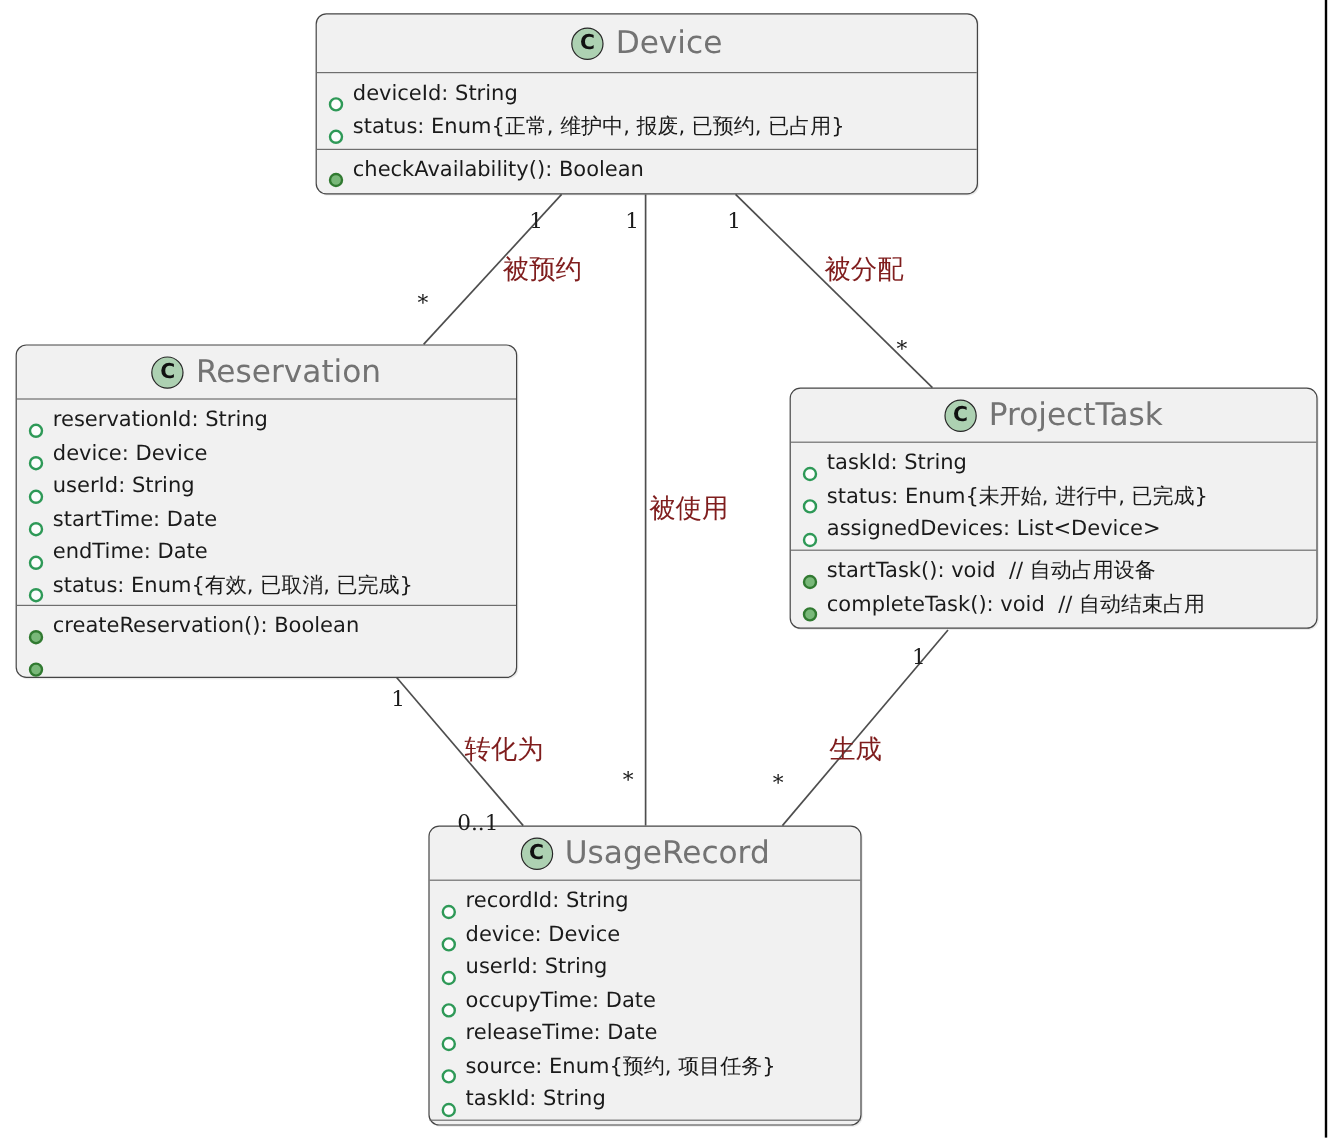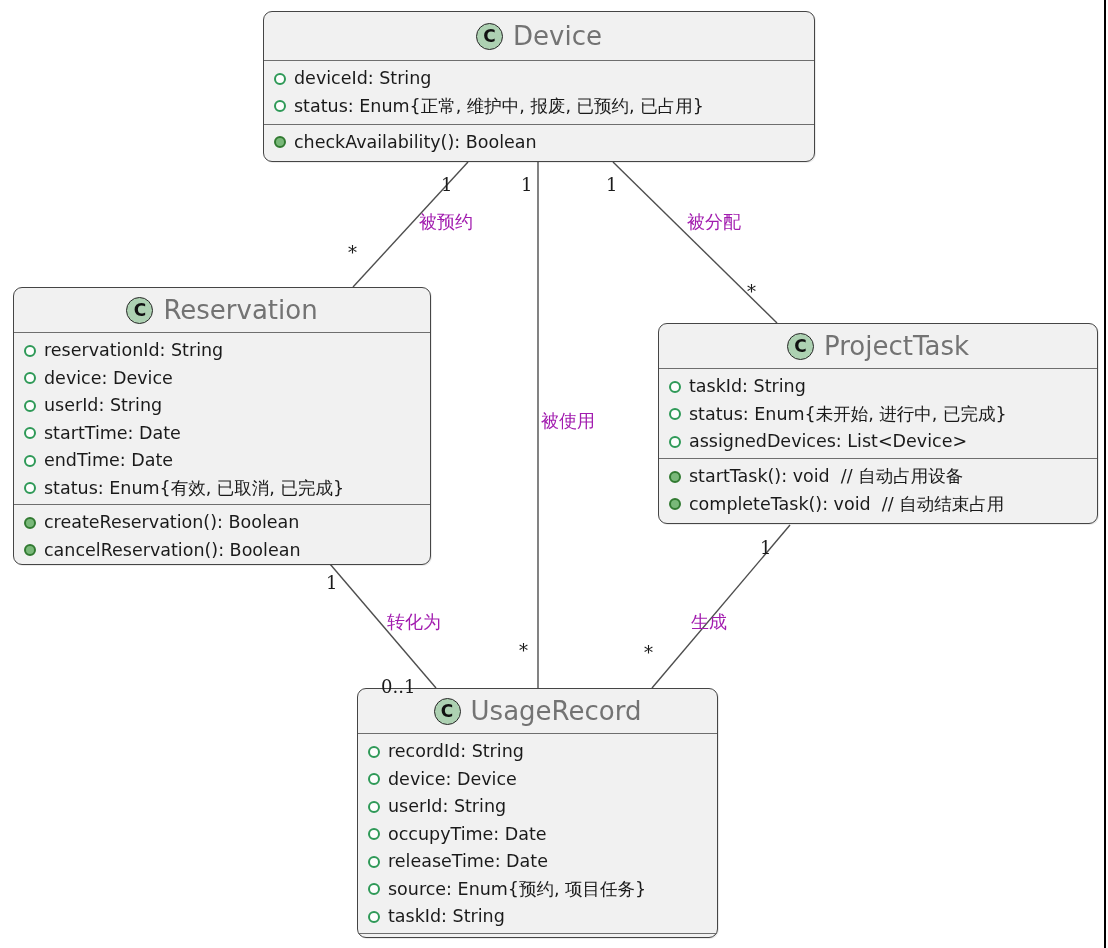--- a/index.html
+++ b/index.html
@@ -14,35 +14,35 @@
              flex-direction:column;box-shadow:1px 1px 0 rgba(0,0,0,0.08);}
   .uml-header{display:flex;align-items:center;justify-content:center;
               height:44px;flex:0 0 auto;border-bottom:1px solid #6e6e6e;}
   .spot{width:27px;height:27px;border-radius:50%;background:#add1b2;
         border:1.5px solid #272727;display:flex;align-items:center;
         justify-content:center;box-sizing:border-box;}
   .spot-letter{font-weight:bold;font-size:17px;color:#111;line-height:1;}
   .uml-title{margin-left:10px;font-size:26px;color:#737373;}
   .uml-attrs{flex:1 1 auto;padding:4px 8px 2px 8px;border-bottom:1px solid #6e6e6e;}
   .uml-methods{flex:0 0 auto;padding:4px 8px 5px 8px;}
-  .member{display:flex;align-items:center;line-height:27.5px;height:27.5px;}
+  .member{display:flex;align-items:flex-end;line-height:27.5px;height:27.5px;}
   .dot{flex:0 0 auto;display:inline-block;width:8px;height:8px;border-radius:50%;
        margin:0 8px 0 2px;box-sizing:content-box;}
   .dot.field{border:2px solid #2e9957;background:#fdfdfd;}
   .dot.method{border:2px solid #317a31;background:#79b879;}
   .member-text{font-size:17.5px;white-space:pre;color:#1a1a1a;}
 
   .box-device{left:263px;top:11px;width:552px;height:151px;}
   .box-device .uml-header{height:48px;}
   .box-reservation{left:13px;top:287px;width:418px;height:278px;}
   .box-projecttask{left:658px;top:323px;width:440px;height:201px;}
   .box-usagerecord{left:357px;top:688px;width:361px;height:250px;}
   .box-usagerecord .uml-methods{height:10px;padding:0;}
 
-  .edge-label{position:absolute;font-size:18px;color:#a21caf;white-space:nowrap;}
+  .edge-label{position:absolute;font-size:22px;color:#7f1d1d;white-space:nowrap;}
   .mult{position:absolute;font-family:"DejaVu Serif","Liberation Serif",serif;
         font-size:18px;color:#1b1b1b;white-space:nowrap;}
 
   .window-right-edge{position:absolute;left:1104px;top:0;width:2px;height:948px;background:#000;}
 </style>
 </head>
 <body>
 
 <div id="canvas">
 
@@ -112,21 +112,20 @@
         <span class="member-text">status: Enum{有效, 已取消, 已完成}</span>
       </div>
     </div>
     <div class="uml-methods">
       <div class="member">
         <span class="dot method"></span>
         <span class="member-text">createReservation(): Boolean</span>
       </div>
       <div class="member">
         <span class="dot method"></span>
-        <span class="member-text">cancelReservation(): Boolean</span>
       </div>
     </div>
   </div>
 
   <div class="uml-class box-projecttask">
     <div class="uml-header">
       <span class="spot">
         <span class="spot-letter">C</span>
       </span>
       <span class="uml-title">ProjectTask</span>

